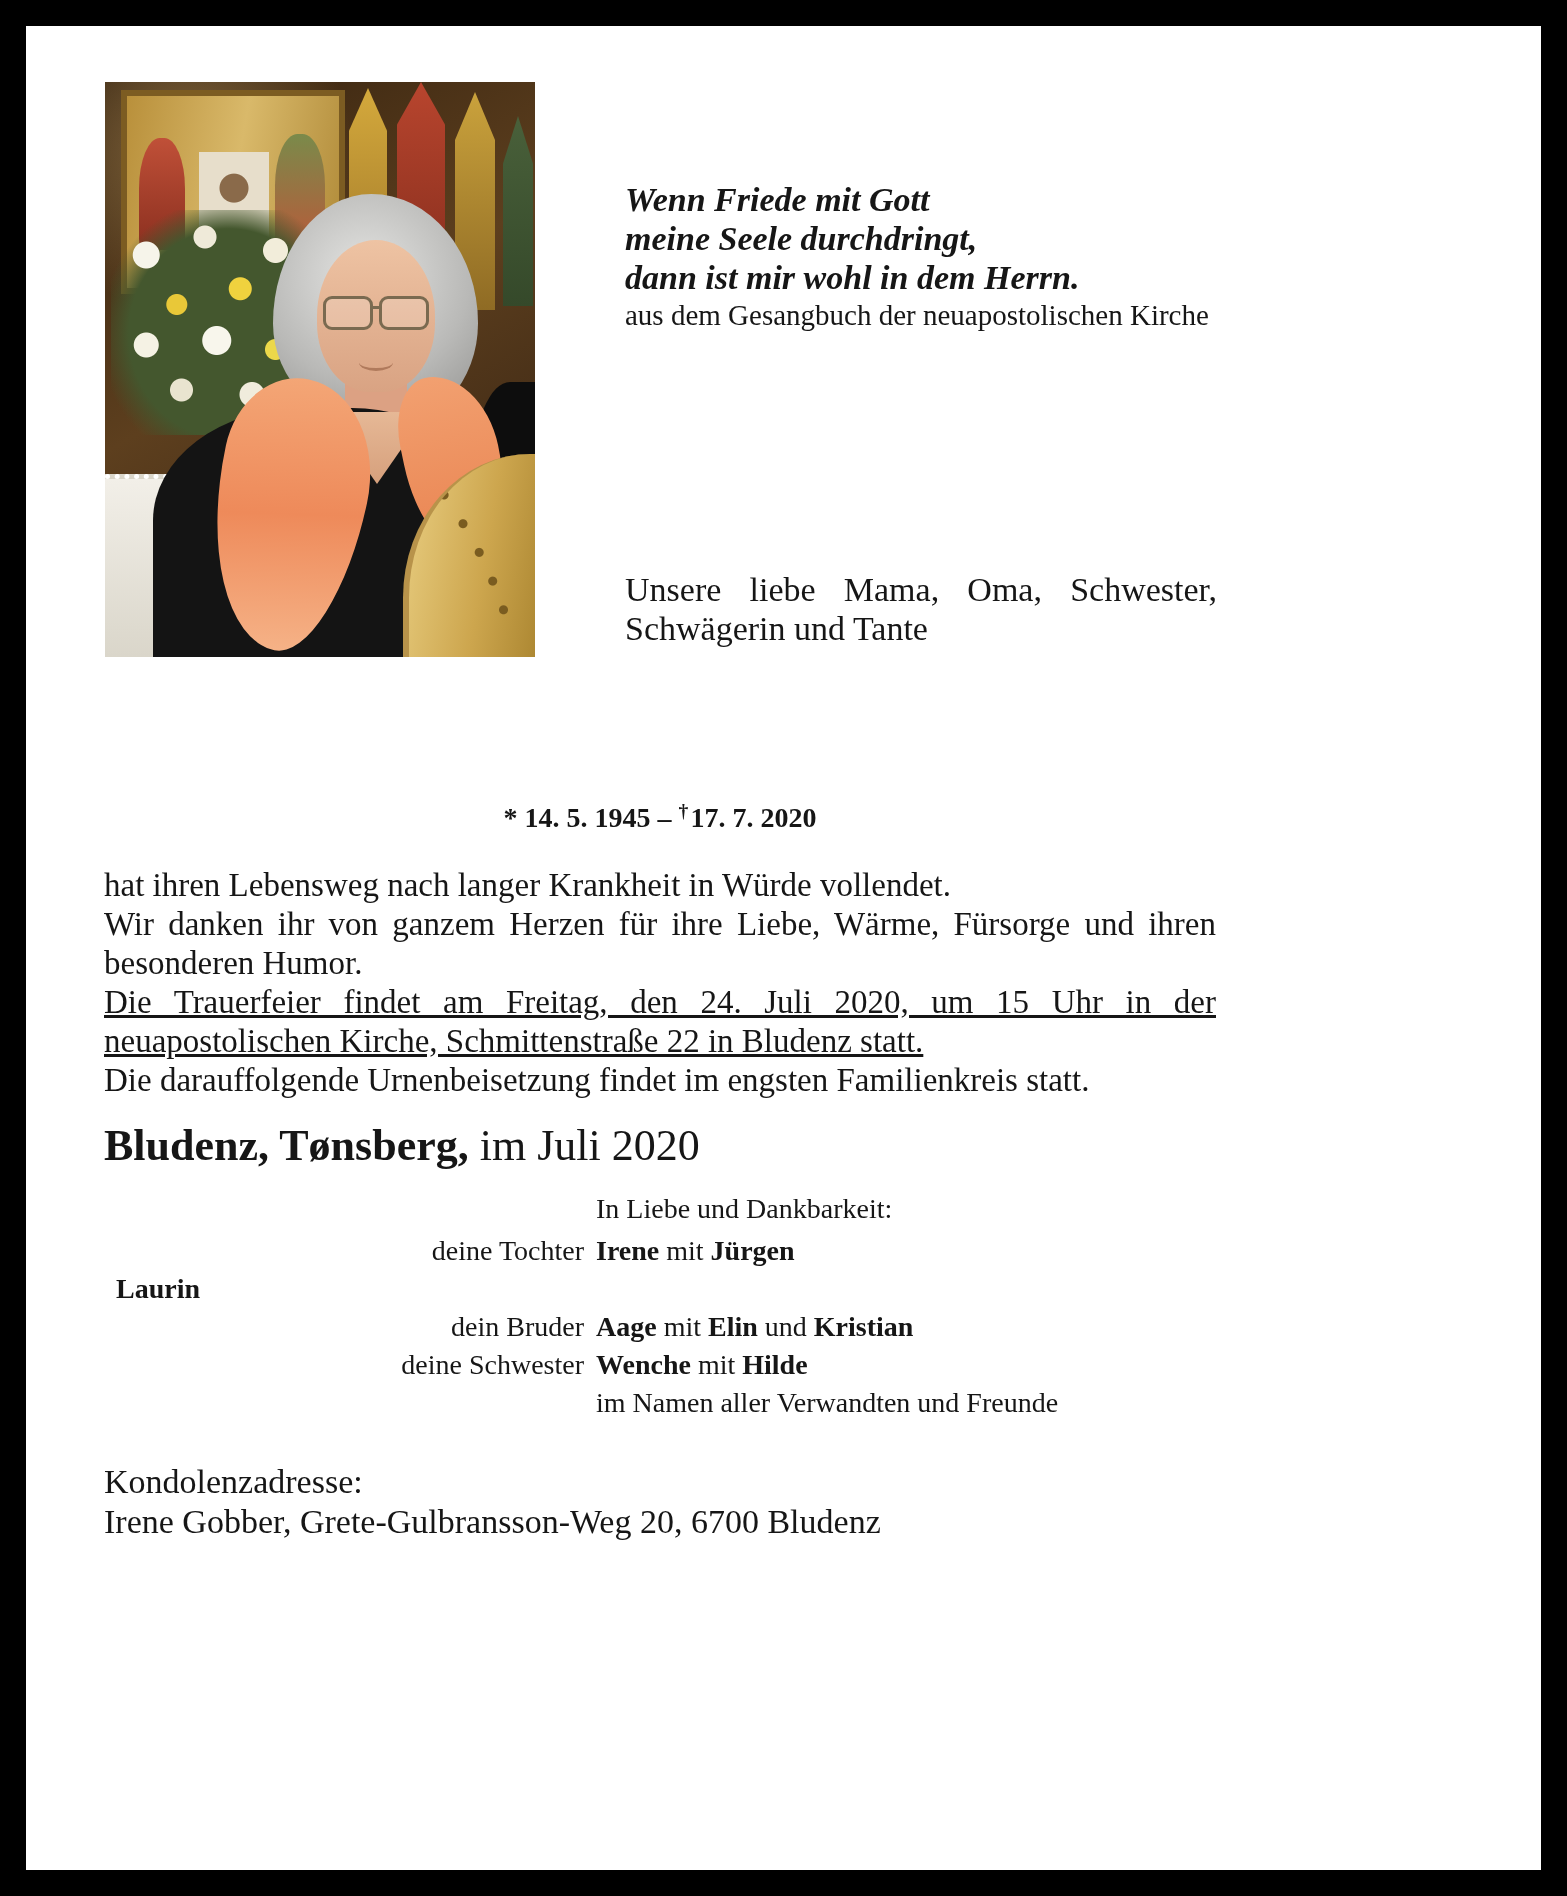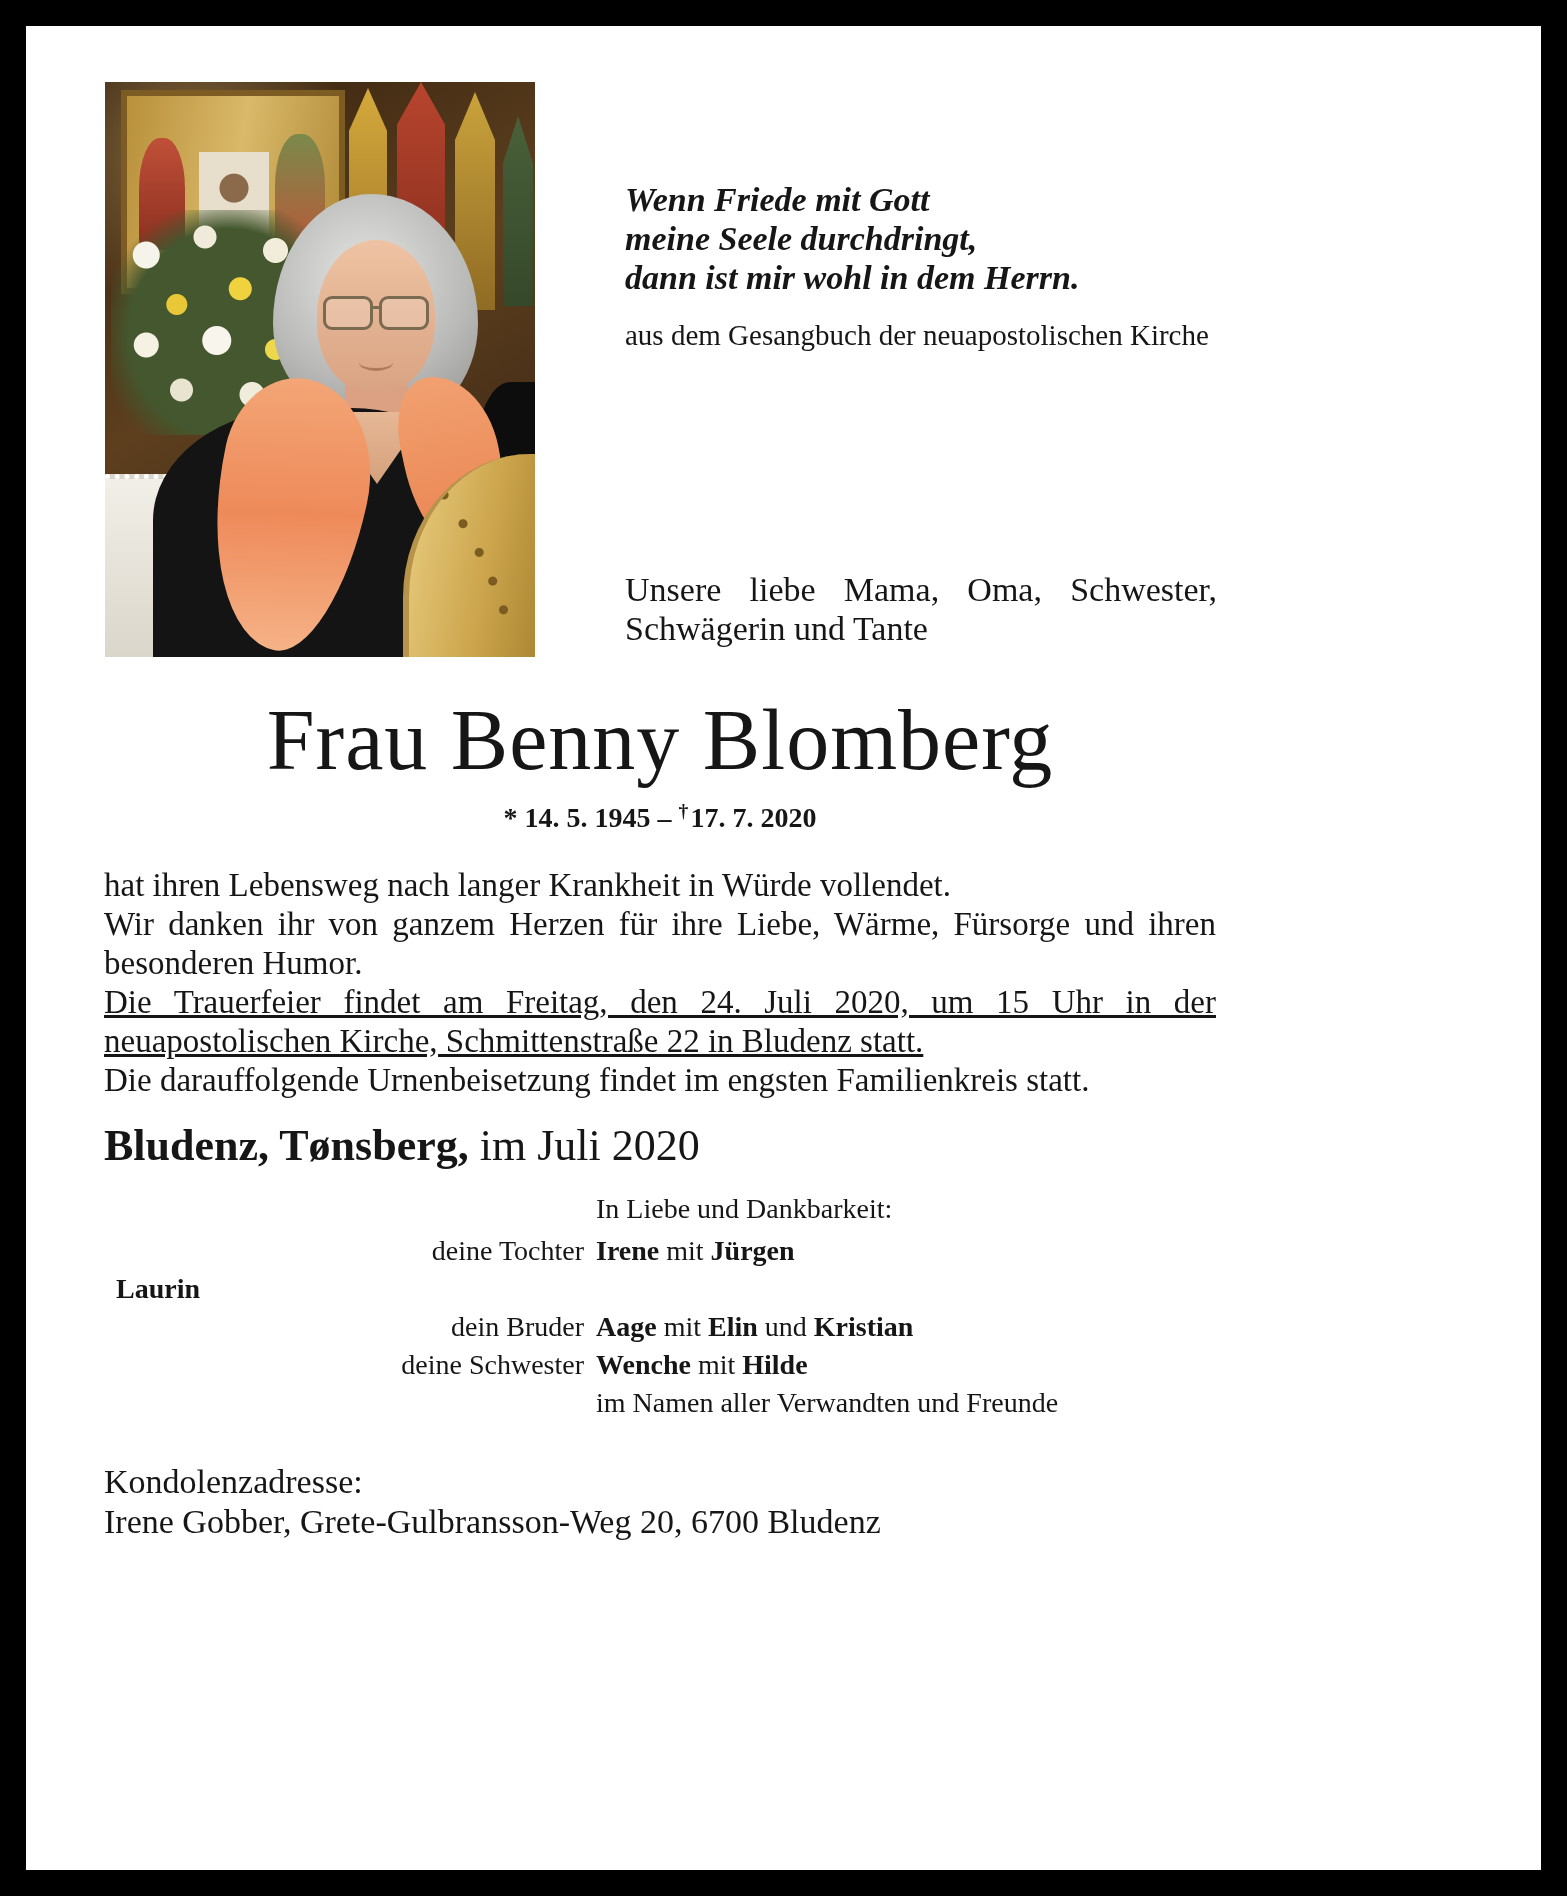--- a/index.html
+++ b/index.html
@@ -100,21 +100,21 @@
       radial-gradient(circle at 52% 48%,#7a5c20 0 4px,rgba(0,0,0,0) 5px),
       radial-gradient(circle at 62% 62%,#7a5c20 0 4px,rgba(0,0,0,0) 5px),
       radial-gradient(circle at 70% 76%,#7a5c20 0 4px,rgba(0,0,0,0) 5px),
       linear-gradient(100deg,#e8cd80,#cda64e 55%,#a9842f);
     border-radius:90% 0 0 0 / 70% 0 0 0;
     border-left:6px solid #b8934a;}
 
   
   .quote-block{position:absolute;left:625px;top:180px;width:592px;}
   .quote-line{font-size:34px;line-height:39px;font-weight:bold;font-style:italic;}
-  .quote-source{font-size:29px;line-height:36px;margin-top:20px;}
+  .quote-source{font-size:29px;line-height:36px;margin-top:0;}
 
   .intro{position:absolute;left:625px;top:570px;width:592px;
     font-size:34px;line-height:39px;text-align:justify;}
 
   .title{position:absolute;left:104px;top:692px;width:1112px;
     font-size:86px;line-height:96px;font-weight:400;text-align:center;
     letter-spacing:1px;margin:0;}
 
   .dates{position:absolute;left:104px;top:800px;width:1112px;
     font-size:28px;font-weight:bold;text-align:center;}
@@ -180,21 +180,20 @@
 
   <div class="quote-block">
     <div class="quote-line">Wenn Friede mit Gott</div>
     <div class="quote-line">meine Seele durchdringt,</div>
     <div class="quote-line">dann ist mir wohl in dem Herrn.</div>
     <div class="quote-source">aus dem Gesangbuch der neuapostolischen Kirche</div>
   </div>
 
   <div class="intro">Unsere liebe Mama, Oma, Schwester, Schwägerin und Tante</div>
 
-  <h1 class="title">Frau Benny Blomberg</h1>
 
   <div class="dates">
     <span>* 14. 5. 1945</span><span> – </span><span class="dagger">†</span><span>17. 7. 2020</span>
   </div>
 
   <div class="bodytext">
     <p>hat ihren Lebensweg nach langer Krankheit in Würde vollendet.</p>
     <p>Wir danken ihr von ganzem Herzen für ihre Liebe, Wärme, Fürsorge und ihren besonderen Humor.</p>
     <p class="gap">Die Trauerfeier findet am Freitag, den 24. Juli 2020, um 15 Uhr in der neuapostolischen Kirche, Schmittenstraße 22 in Bludenz statt.</p>
     <p>Die darauffolgende Urnenbeisetzung findet im engsten Familienkreis statt.</p>

